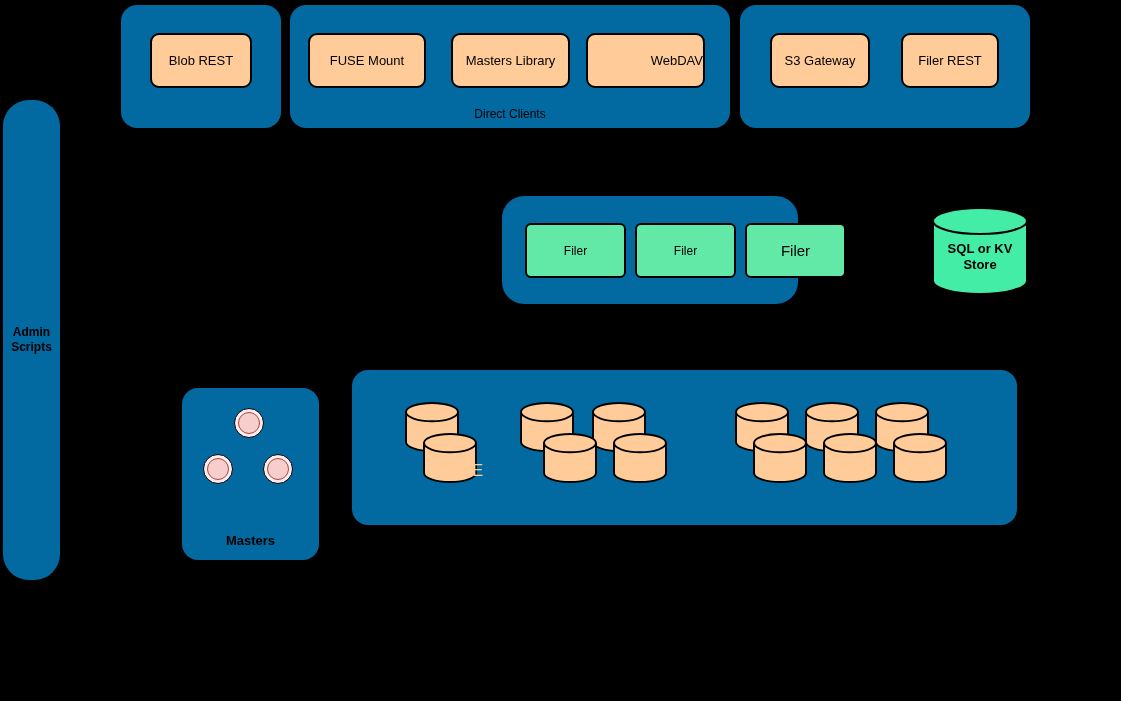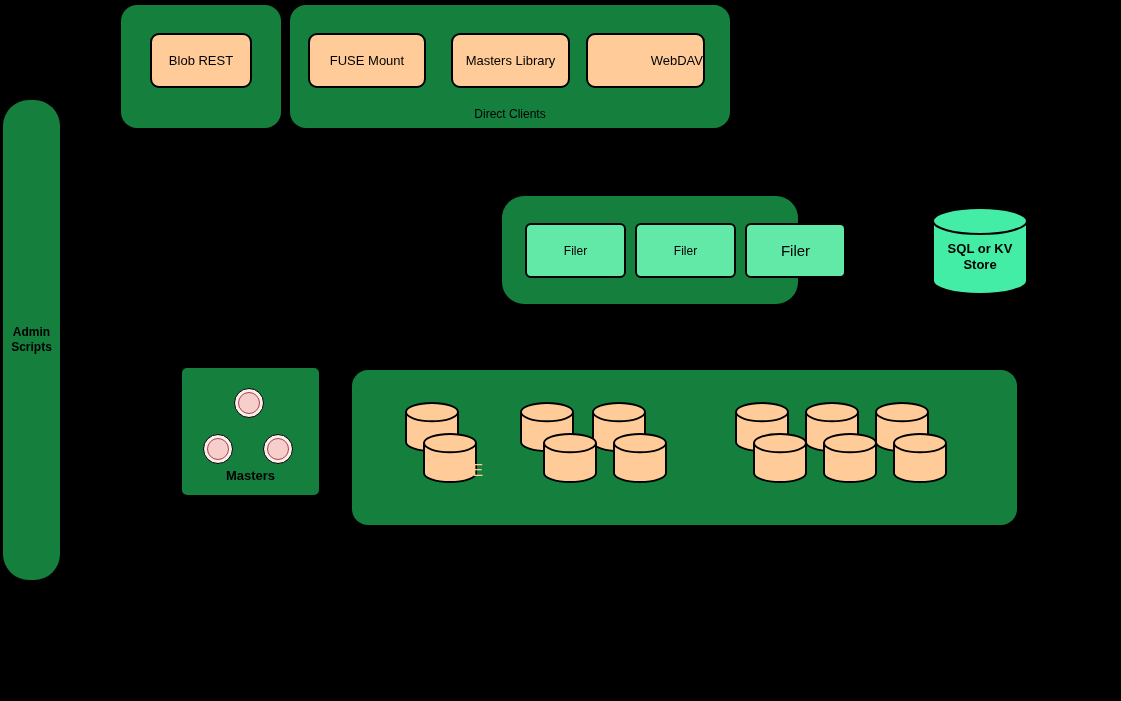--- a/index.html
+++ b/index.html
@@ -8,21 +8,21 @@
     background:#000;
     position:relative;
     font-family:"Liberation Sans","DejaVu Sans",sans-serif;
     color:#000;
     overflow:hidden;
   }
   .canvas { position:absolute; left:0; top:0; width:1121px; height:701px; }
 
   .panel {
     position:absolute;
-    background:#15803d;
+    background:#0369a1;
     border-radius:16px;
   }
 
   
   .node {
     position:absolute;
     border:2px solid #000;
     border-radius:9px;
     display:flex; align-items:center; justify-content:center;
     font-size:13px; text-align:center;
@@ -68,21 +68,21 @@
 
   
   .kv { position:absolute; left:930px; top:205px; width:100px; height:92px; }
   .kv svg { display:block; width:100px; height:92px; }
   .kv-label {
     position:absolute; left:8px; right:8px; top:36px;
     text-align:center; font-weight:bold; font-size:13px; line-height:1.25;
   }
 
   
-  .masters { left:182px; top:368px; width:137px; height:127px; border-radius:5px; }
+  .masters { left:182px; top:388px; width:137px; height:172px; border-radius:16px; }
   .mcircle {
     position:absolute; width:30px; height:30px;
     border-radius:50%;
     background:#fdeceb;
     border:1.5px solid #000;
     box-sizing:border-box;
   }
   .mcircle::after {
     content:"";
     position:absolute; left:3px; top:3px; right:3px; bottom:3px;
@@ -146,20 +146,28 @@
     </div>
     <div class="node orange b-hadoop">
       <span>Masters Library</span>
     </div>
     <div class="node orange b-webdav">
       <span>WebDAV</span>
     </div>
     <div class="group-title">Direct Clients</div>
   </div>
 
+  <div class="panel gateway-group">
+    <div class="node orange b-s3">
+      <span>S3 Gateway</span>
+    </div>
+    <div class="node orange b-frest">
+      <span>Filer REST</span>
+    </div>
+  </div>
 
   <div class="panel filer-group">
     <div class="node green f-1">
       <span>Filer</span>
     </div>
     <div class="node green f-2">
       <span>Filer</span>
     </div>
     <div class="node green f-3 filer-lg">
       <span>Filer</span>

